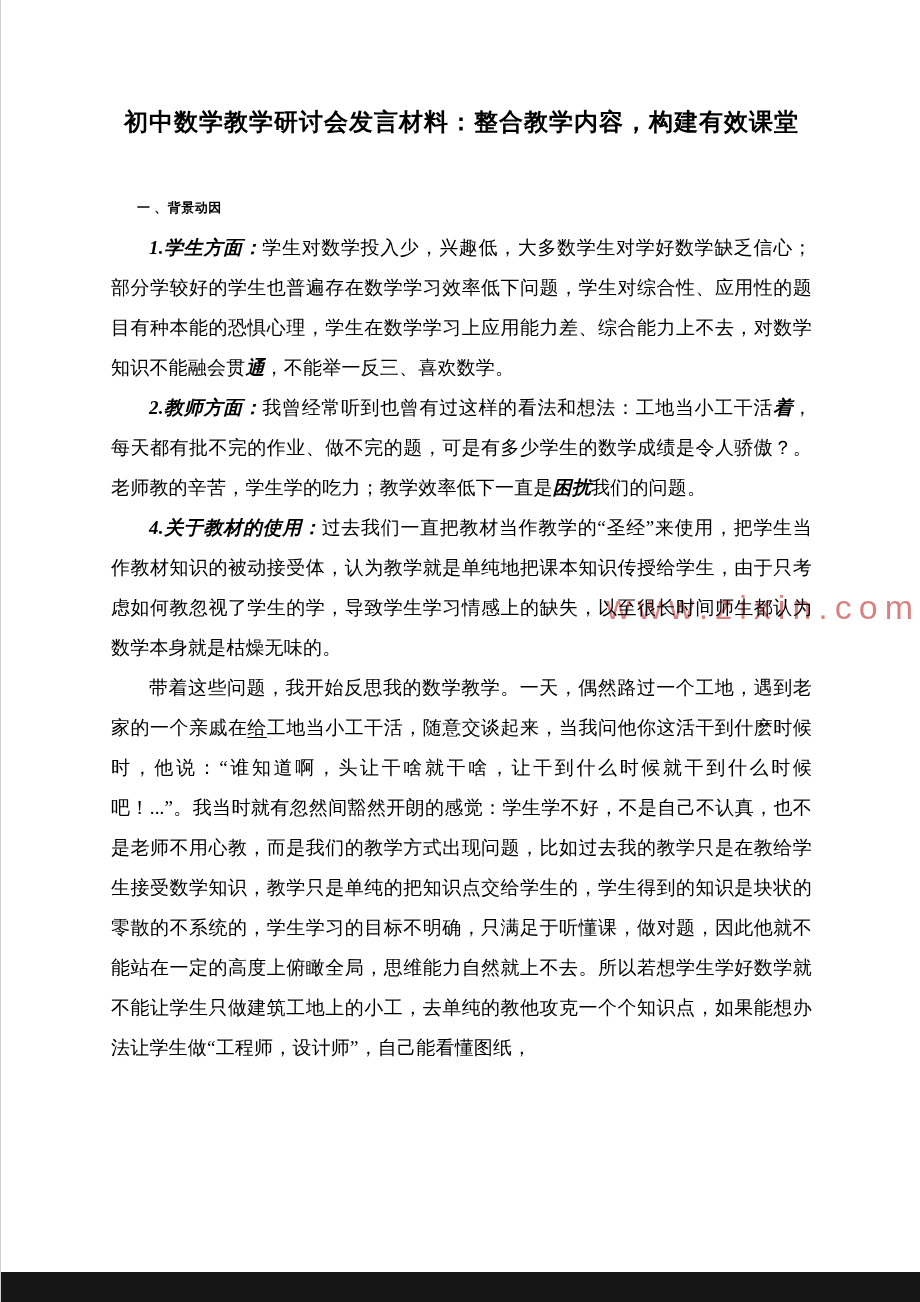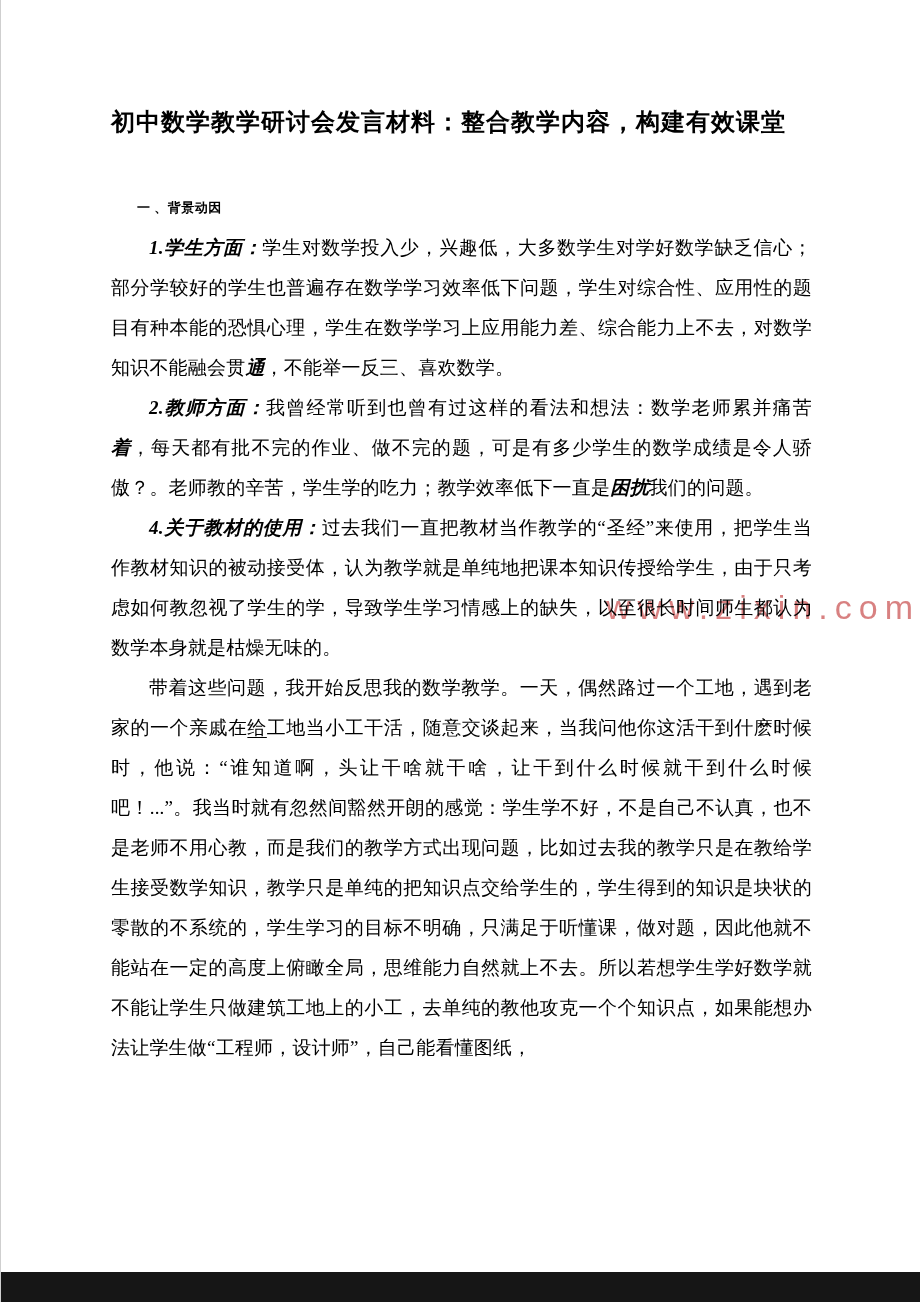--- a/index.html
+++ b/index.html
@@ -33,20 +33,21 @@
     user-select: none;
     pointer-events: none;
   }
   .content {
     position: relative;
     z-index: 1;
     padding: 106px 108px 0 110px;
   }
   .title {
     margin: 0 0 50px 0;
+    text-align: center;
     font-size: 24px;
     line-height: 32px;
     font-weight: 700;
     letter-spacing: 1px;
   }
   .heading {
     margin: 0;
     font-size: 13px;
     line-height: 40px;
     font-weight: 700;
@@ -82,21 +83,21 @@
 
   <div class="content">
 
     <h1 class="title">初中数学教学研讨会发言材料：整合教学内容，构建有效课堂</h1>
 
     <p class="heading">一 、背景动因</p>
 
 
     <p class="para"><b>1.学生方面：</b><span>学生对数学投入少，兴趣低，大多数学生对学好数学缺乏信心；部分学较好的学生也普遍存在数学学习效率低下问题，学生对综合性、应用性的题目有种本能的恐惧心理，学生在数学学习上应用能力差、综合能力上不去，对数学知识不能融会贯</span><b>通</b><span>，不能举一反三、喜欢数学。</span></p>
 
-    <p class="para"><b>2.教师方面：</b><span>我曾经常听到也曾有过这样的看法和想法：数学老师累并痛苦</span><b>着</b><span>，每天都有批不完的作业、做不完的题，可是有多少学生的数学成绩是令人骄傲？。老师教的辛苦，学生学的吃力；教学效率低下一直是</span><b>困扰</b><span>我们的问题。</span></p>
+    <p class="para"><b>2.教师方面：</b><span>我曾经常听到也曾有过这样的看法和想法：工地当小工干活</span><b>着</b><span>，每天都有批不完的作业、做不完的题，可是有多少学生的数学成绩是令人骄傲？。老师教的辛苦，学生学的吃力；教学效率低下一直是</span><b>困扰</b><span>我们的问题。</span></p>
 
     <p class="para"><b>4.关于教材的使用：</b><span>过去我们一直把教材当作教学的“圣经”来使用，把学生当作教材知识的被动接受体，认为教学就是单纯地把课本知识传授给学生，由于只考虑如何教忽视了学生的学，导致学生学习情感上的缺失，以至很长时间师生都认为数学本身就是枯燥无味的。</span></p>
 
     <p class="para"><span>带着这些问题，我开始反思我的数学教学。一天，偶然路过一个工地，遇到老家的一个亲戚在</span><span class="u">给</span><span>工地当小工干活，随意交谈起来，当我问他你这活干到什麽时候时，他说：“谁知道啊，头让干啥就干啥，让干到什么时候就干到什么时候吧！...”。我当时就有忽然间豁然开朗的感觉：学生学不好，不是自己不认真，也不是老师不用心教，而是我们的教学方式出现问题，比如过去我的教学只是在教给学生接受数学知识，教学只是单纯的把知识点交给学生的，学生得到的知识是块状的零散的不系统的，学生学习的目标不明确，只满足于听懂课，做对题，因此他就不能站在一定的高度上俯瞰全局，思维能力自然就上不去。所以若想学生学好数学就不能让学生只做建筑工地上的小工，去单纯的教他攻克一个个知识点，如果能想办法让学生做“工程师，设计师”，自己能看懂图纸，</span></p>
 
   </div>
 
   <div class="bottom-bar"></div>
 
 </div>

